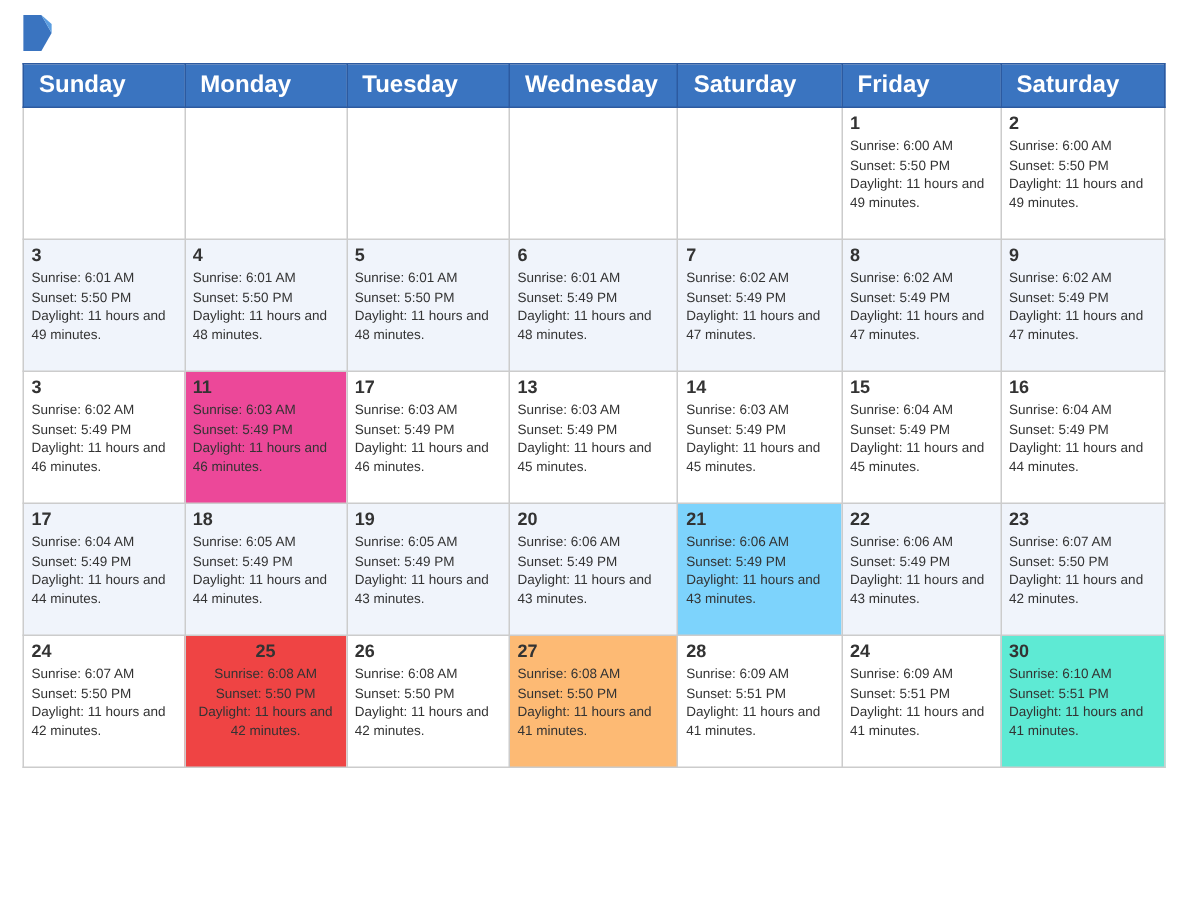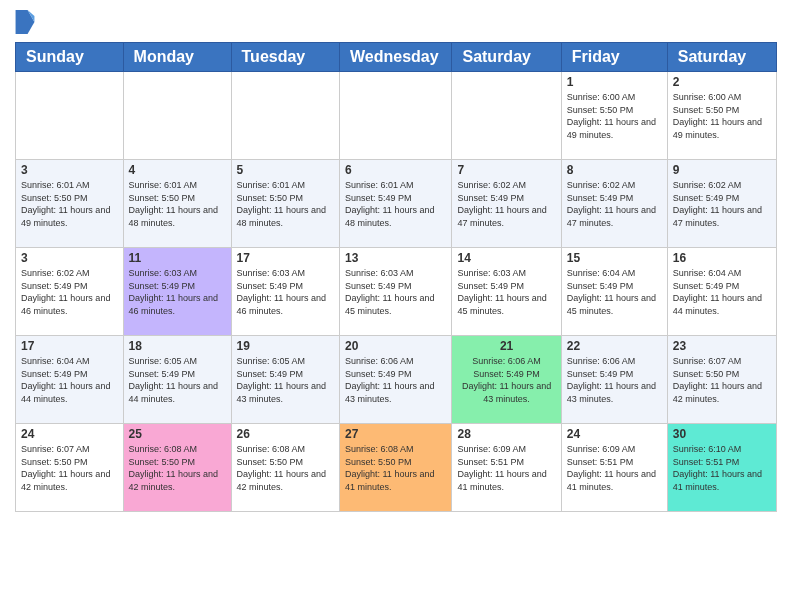--- a/index.html
+++ b/index.html
@@ -195,21 +195,21 @@
 Daylight: 11 hours and 47 minutes.</div>
           </td>
         </tr>
         <tr>
           <td style="background: rgb(255, 255, 255);">
             <span class="day-number">3</span>
             <div class="day-info" style="white-space: pre-line;">Sunrise: 6:02 AM
 Sunset: 5:49 PM
 Daylight: 11 hours and 46 minutes.</div>
           </td>
-          <td style="background: #c4b5fd;">
+          <td style="background: #ec4899;">
             <span class="day-number">11</span>
             <div class="day-info" style="white-space: pre-line;">Sunrise: 6:03 AM
 Sunset: 5:49 PM
 Daylight: 11 hours and 46 minutes.</div>
           </td>
           <td style="background: rgb(255, 255, 255);">
             <span class="day-number">17</span>
             <div class="day-info" style="white-space: pre-line;">Sunrise: 6:03 AM
 Sunset: 5:49 PM
 Daylight: 11 hours and 46 minutes.</div>
@@ -257,21 +257,21 @@
             <div class="day-info" style="white-space: pre-line;">Sunrise: 6:05 AM
 Sunset: 5:49 PM
 Daylight: 11 hours and 43 minutes.</div>
           </td>
           <td style="background: rgb(240, 244, 251);">
             <span class="day-number">20</span>
             <div class="day-info" style="white-space: pre-line;">Sunrise: 6:06 AM
 Sunset: 5:49 PM
 Daylight: 11 hours and 43 minutes.</div>
           </td>
-          <td style="background: #86efac; text-align: center;">
+          <td style="background: #7dd3fc;">
             <span class="day-number">21</span>
             <div class="day-info" style="white-space: pre-line;">Sunrise: 6:06 AM
 Sunset: 5:49 PM
 Daylight: 11 hours and 43 minutes.</div>
           </td>
           <td style="background: rgb(240, 244, 251);">
             <span class="day-number">22</span>
             <div class="day-info" style="white-space: pre-line;">Sunrise: 6:06 AM
 Sunset: 5:49 PM
 Daylight: 11 hours and 43 minutes.</div>
@@ -283,21 +283,21 @@
 Daylight: 11 hours and 42 minutes.</div>
           </td>
         </tr>
         <tr>
           <td style="background: rgb(255, 255, 255);">
             <span class="day-number">24</span>
             <div class="day-info" style="white-space: pre-line;">Sunrise: 6:07 AM
 Sunset: 5:50 PM
 Daylight: 11 hours and 42 minutes.</div>
           </td>
-          <td style="background: #f9a8d4;">
+          <td style="background: #ef4444; text-align: center;">
             <span class="day-number">25</span>
             <div class="day-info" style="white-space: pre-line;">Sunrise: 6:08 AM
 Sunset: 5:50 PM
 Daylight: 11 hours and 42 minutes.</div>
           </td>
           <td style="background: rgb(255, 255, 255);">
             <span class="day-number">26</span>
             <div class="day-info" style="white-space: pre-line;">Sunrise: 6:08 AM
 Sunset: 5:50 PM
 Daylight: 11 hours and 42 minutes.</div>

